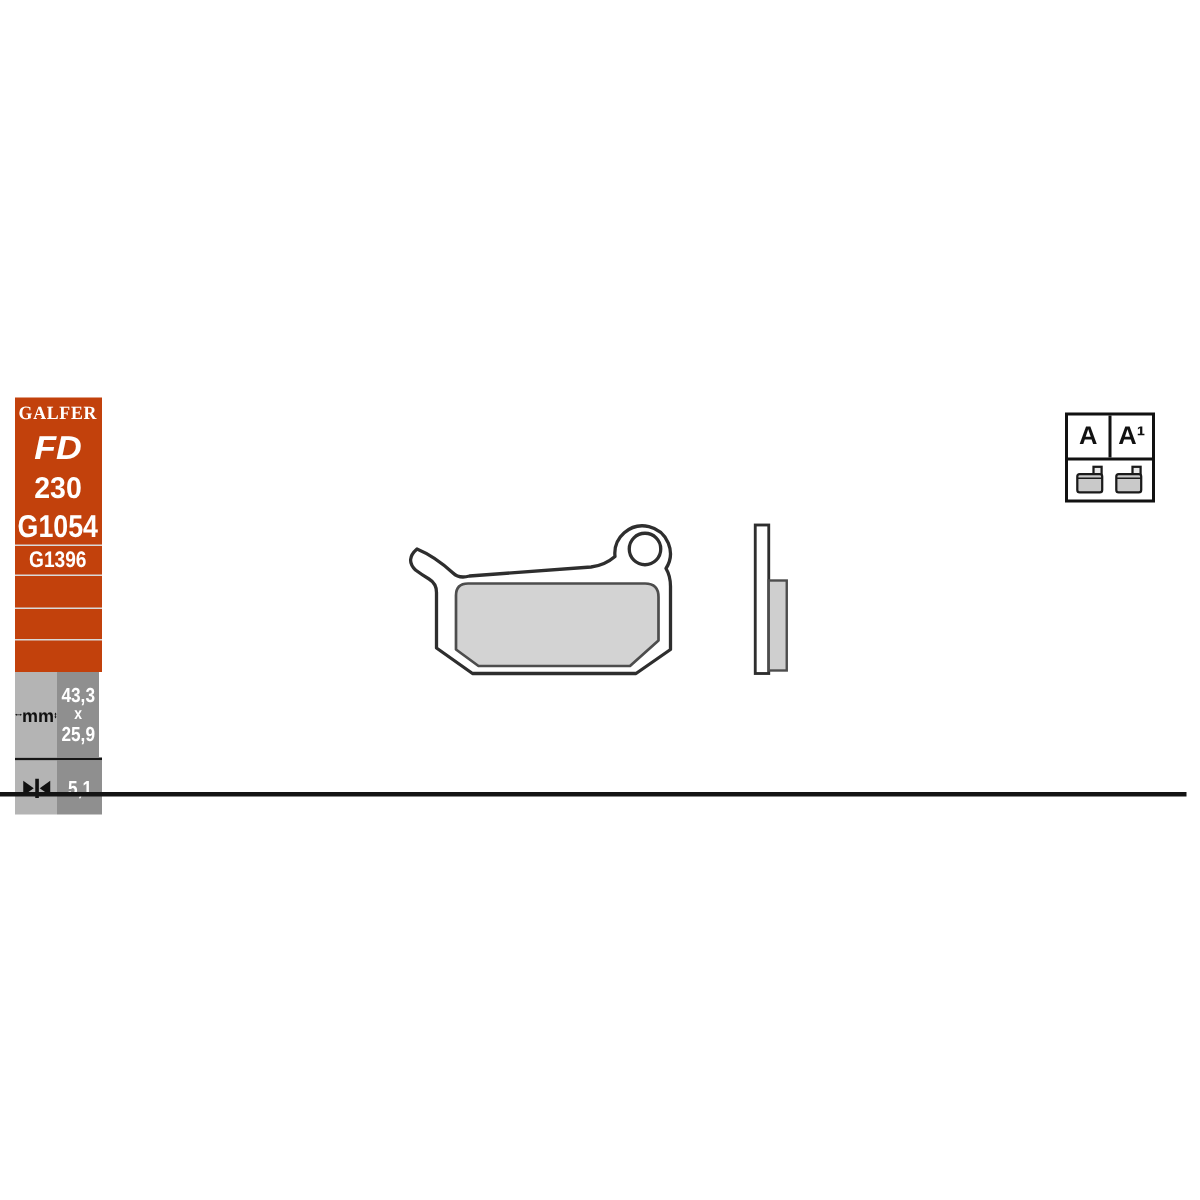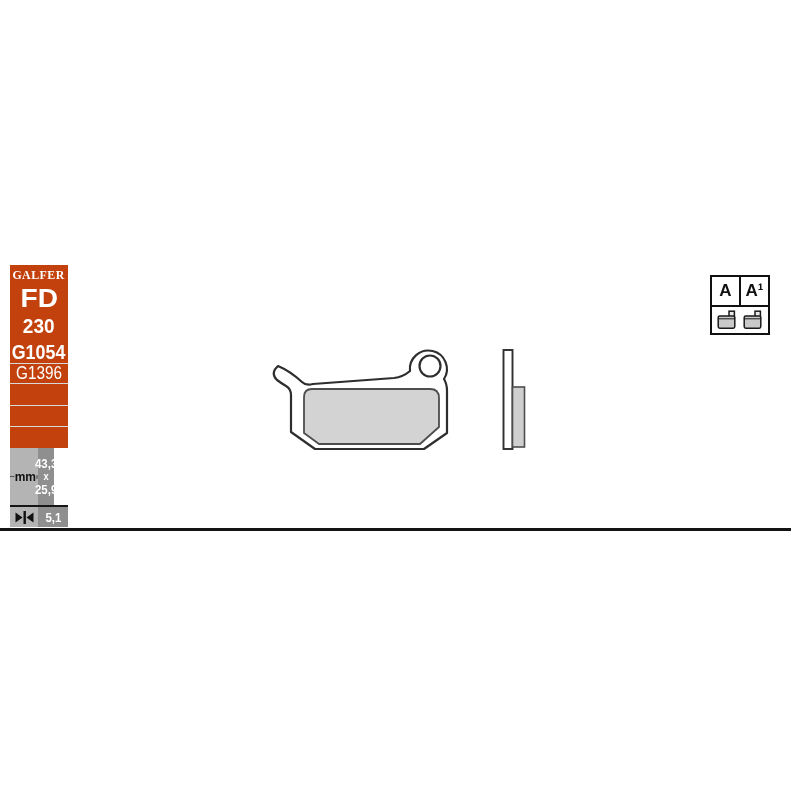--- a/index.html
+++ b/index.html
@@ -9,39 +9,39 @@
   }
   
   .spec-panel{
     position:absolute;left:10px;top:265px;width:58px;height:183px;
     background:#c2410c;color:#ffffff;display:flex;flex-direction:column;
     box-sizing:border-box;
   }
   .spec-row{display:flex;align-items:center;justify-content:center;overflow:hidden;}
   .row-brand{height:20px;font-family:"Liberation Serif", serif;font-weight:bold;
     font-size:12.5px;letter-spacing:0.5px;}
-  .row-model-prefix{height:27px;font-weight:bold;font-size:26px;}
+  .row-model-prefix{height:27px;font-weight:bold;font-size:22px;font-style:italic;}
   .row-model-number{height:29px;font-weight:bold;font-size:20px;}
   .row-ref1{height:22px;font-weight:bold;font-size:21px;}
-  .row-ref2{height:19px;font-weight:normal;font-size:18px;border-top:1.5px solid #d9d9d9;}
+  .row-ref2{height:19px;font-weight:bold;font-size:15px;border-top:1.5px solid #d9d9d9;}
   .row-empty{flex:1;border-top:1.5px solid #d9d9d9;}
   .cond{display:inline-block;transform:scaleX(0.85);transform-origin:center;}
   .cond-wide{display:inline-block;transform:scaleX(1.08);transform-origin:center;}
   .cond-mid{display:inline-block;transform:scaleX(0.95);transform-origin:center;}
 
   
   .dim-block{
     position:absolute;left:10px;top:448px;width:58px;box-sizing:border-box;
   }
   .dim-main{display:flex;height:57px;}
   .dim-sep{height:2px;background:#161616;}
-  .dim-thick{display:flex;height:20px;}
+  .dim-thick{display:flex;height:36px;}
   .dim-icon-cell{width:28px;background:#b4b4b4;display:flex;flex-direction:row;
     align-items:center;justify-content:space-evenly;box-sizing:border-box;padding:2px 0;}
-  .dim-val-cell{width:16px;background:#8f8f8f;color:#ffffff;display:flex;flex-direction:column;
+  .dim-val-cell{width:28px;background:#8f8f8f;color:#ffffff;display:flex;flex-direction:column;
     align-items:center;justify-content:center;font-weight:bold;font-size:13.5px;line-height:15px;}
   .dim-icon-cell-sm{width:28px;background:#b4b4b4;display:flex;align-items:center;justify-content:center;}
   .dim-val-cell-sm{width:30px;background:#8f8f8f;color:#ffffff;display:flex;align-items:center;
     justify-content:center;font-weight:bold;font-size:13.5px;}
   .unit-label{font-weight:bold;font-size:12px;color:#111;line-height:12px;}
   .dim-x{font-size:11px;line-height:11px;}
 
   
   .baseline{position:absolute;left:0;top:528px;width:791px;height:3px;background:#141414;}
 

